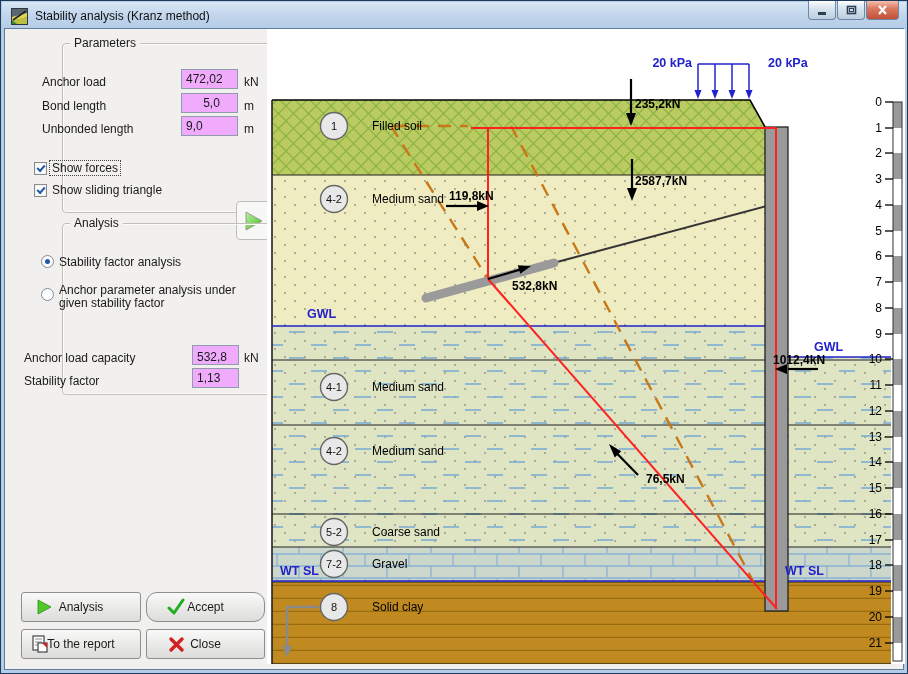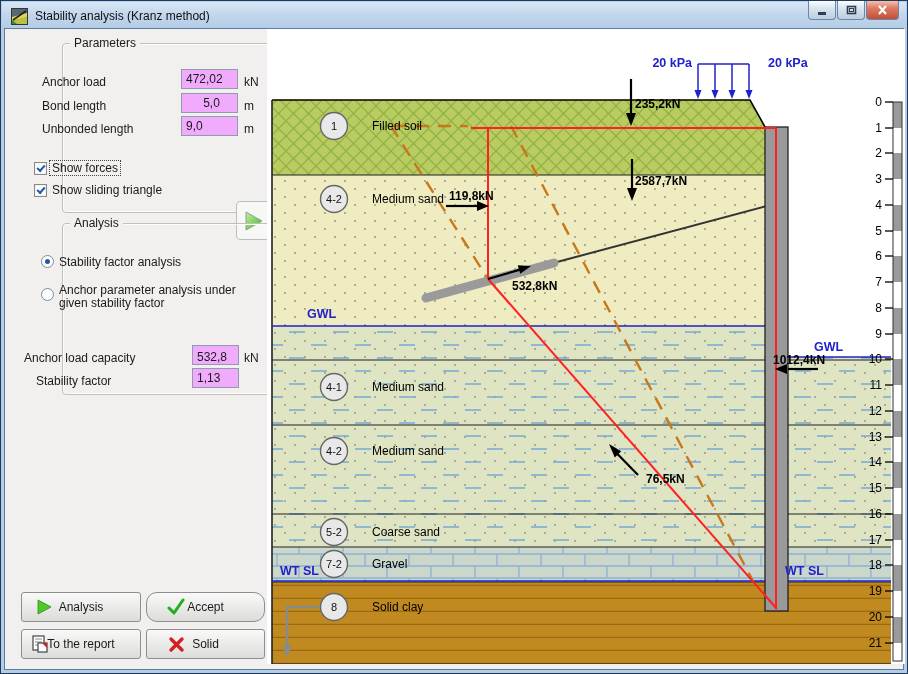--- a/index.html
+++ b/index.html
@@ -155,21 +155,21 @@
     <span class="radio-label" style="left:54px; top:226px;">Stability factor analysis</span>
     <div class="radio" style="left:36px; top:259px;"></div>
     <span class="radio-label" style="left:54px; top:255px; width:200px; line-height:13px;">Anchor parameter analysis under given stability factor</span>
 
     <span class="fld-label" style="left:19px; top:322px;">Anchor load capacity</span>
     <div class="fld-input" style="left:187px; top:316px; width:47px; height:20px;align-items:flex-end;">
       <span>532,8</span>
     </div>
     <span class="fld-unit" style="left:239px; top:322px;">kN</span>
 
-    <span class="fld-label" style="left:19px; top:345px;margin-left:12px;">Stability factor</span>
+    <span class="fld-label" style="left:19px; top:345px;">Stability factor</span>
     <div class="fld-input" style="left:187px; top:339px; width:47px; height:20px;">
       <span>1,13</span>
     </div>
 
     <div class="btn" style="left:16px; top:563px; width:120px;">
       <svg class="btn-icon" style="left:13px;" width="18" height="18" viewBox="0 0 18 18">
         <polygon points="3,2 16,9 3,16" fill="#4fc82a" stroke="#2f8a16" stroke-width="0.8"></polygon>
       </svg>
       <span class="btn-text">Analysis</span>
     </div>
@@ -185,21 +185,21 @@
         <path d="M5 5h7M5 8h7M5 11h5" stroke="#888" stroke-width="1"></path>
         <rect x="8" y="9" width="9" height="9" fill="#fff" stroke="#444" stroke-width="1.2"></rect>
         <polygon points="12,9 17,9 17,14" fill="#d42020"></polygon>
       </svg>
       <span class="btn-text">To the report</span>
     </div>
     <div class="btn" style="left:141px; top:600px; width:119px;">
       <svg class="btn-icon" style="left:21px;" width="17" height="17" viewBox="0 0 17 17">
         <path d="M3 3 L14 14 M14 3 L3 14" stroke="#d42020" stroke-width="3.4" stroke-linecap="round"></path>
       </svg>
-      <span class="btn-text">Solid</span>
+      <span class="btn-text">Close</span>
     </div>
   </div>
 
   <div class="canvas-wrap">
   <svg width="638" height="635" viewBox="266 28 638 635">
     <defs>
       <pattern id="hatch" width="15" height="15" patternUnits="userSpaceOnUse">
         <path d="M0 0 L15 15 M15 0 L0 15" stroke="#8fb344" stroke-width="1.3" fill="none"></path>
       </pattern>
       <pattern id="dots" width="20" height="16" patternUnits="userSpaceOnUse">

